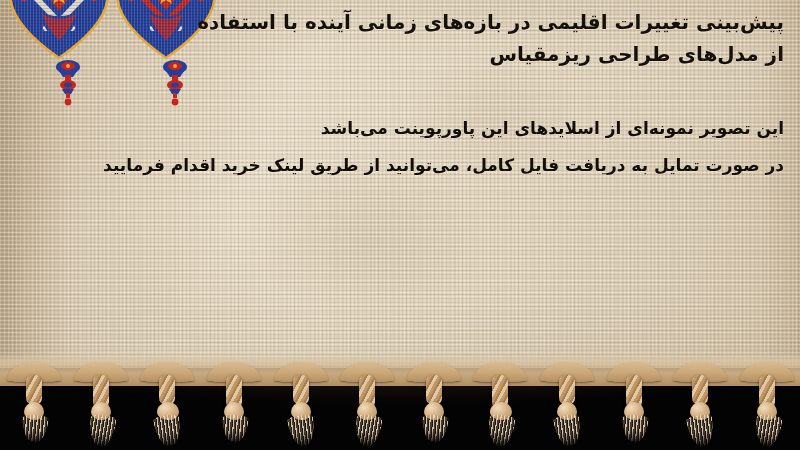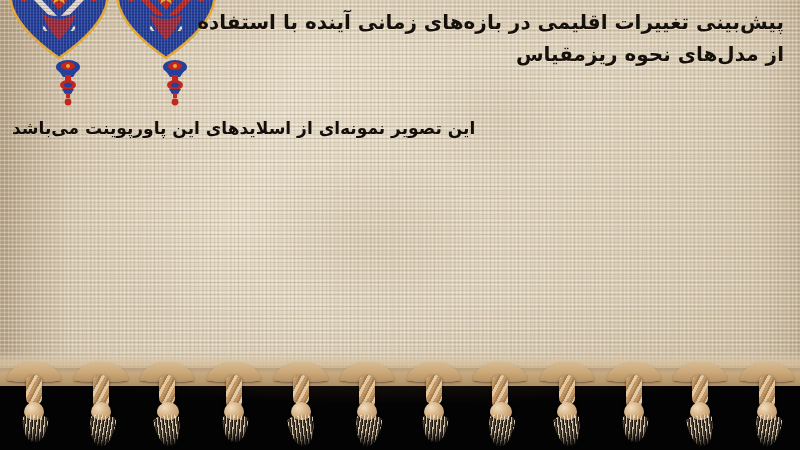--- a/index.html
+++ b/index.html
@@ -109,21 +109,21 @@
     letter-spacing: -0.2px;
     white-space: nowrap;
     text-shadow: 0 1px 0 rgba(255,250,240,0.35);
   }
 
   .body-block {
     position: absolute;
     right: 16px;
     top: 110px;
     width: 772px;
-    text-align: left;
+    text-align: right;
     direction: rtl;
     margin-left: 24px;
   }
   .body-line {
     font-size: 17px;
     line-height: 37px;
     font-weight: 700;
     color: #130e09;
     letter-spacing: -0.1px;
     white-space: nowrap;
@@ -349,25 +349,26 @@
         <ellipse cx="17" cy="27" rx="4" ry="2.5" fill="#25409b"></ellipse>
         <path d="M11 31 L23 31 L20 36 L14 36 Z" fill="#25409b"></path>
         <rect x="15" y="35" width="4" height="5" fill="#c4261d"></rect>
         <circle cx="17" cy="44" r="3.4" fill="#c4261d"></circle>
       </g>
     </svg>
   </div>
 
   <div class="title-block">
     <div class="title-line">پیش‌بینی تغییرات اقلیمی در بازه‌های زمانی آینده با استفاده</div>
-    <div class="title-line">از مدل‌های نحوه ریزمقیاس</div>
+    <div class="title-line">از مدل‌های طراحی ریزمقیاس</div>
   </div>
 
   <div class="body-block">
     <div class="body-line">این تصویر نمونه‌ای از اسلایدهای این پاورپوینت می‌باشد</div>
+    <div class="body-line">در صورت تمایل به دریافت فایل کامل، می‌توانید از طریق لینک خرید اقدام فرمایید</div>
   </div>
 
   <div class="black-base"></div>
 
   <div class="carpet-hem"></div>
 
   <div class="fringe-row">
     <div class="tassel">
         <div class="cord"></div>
         <div class="knot"></div>

